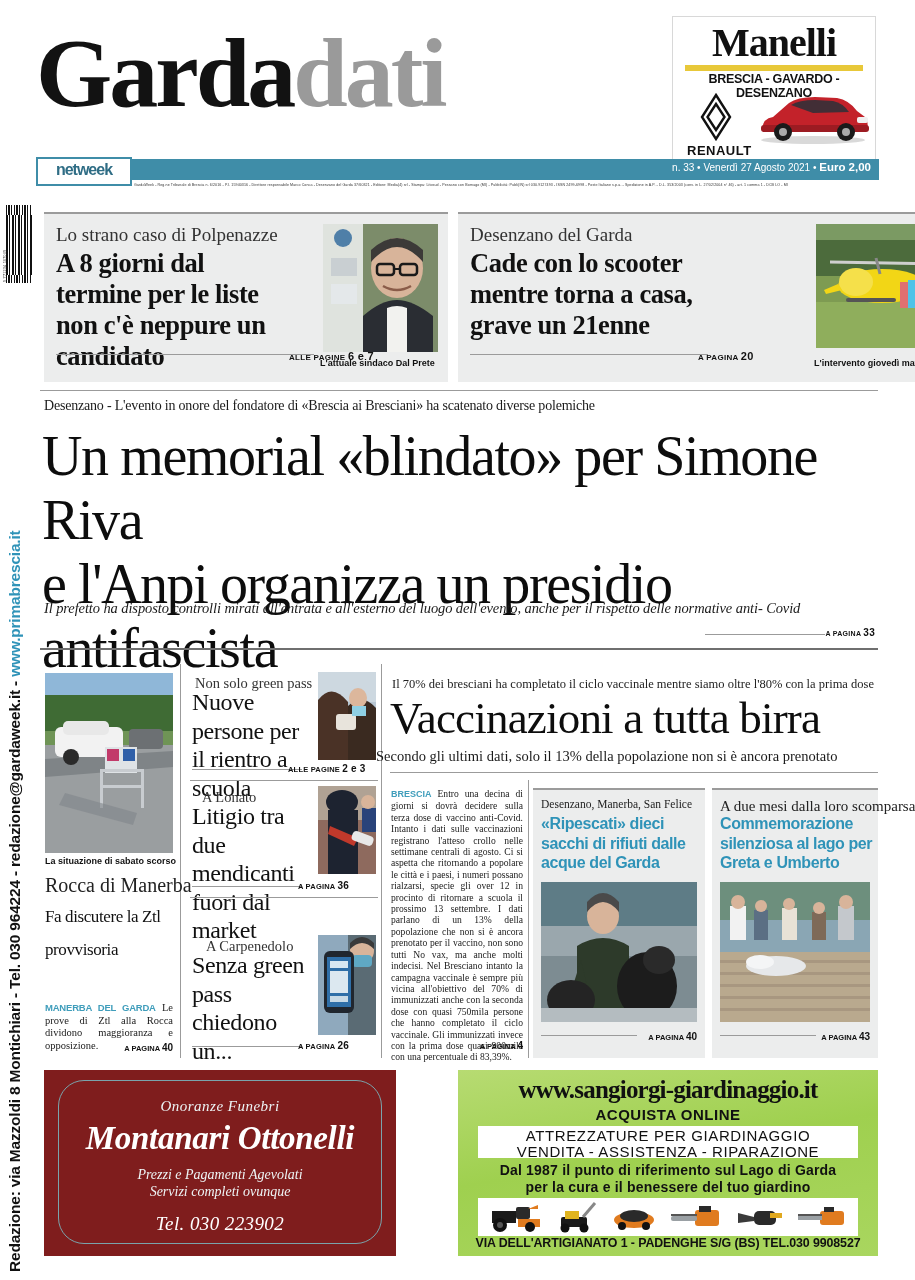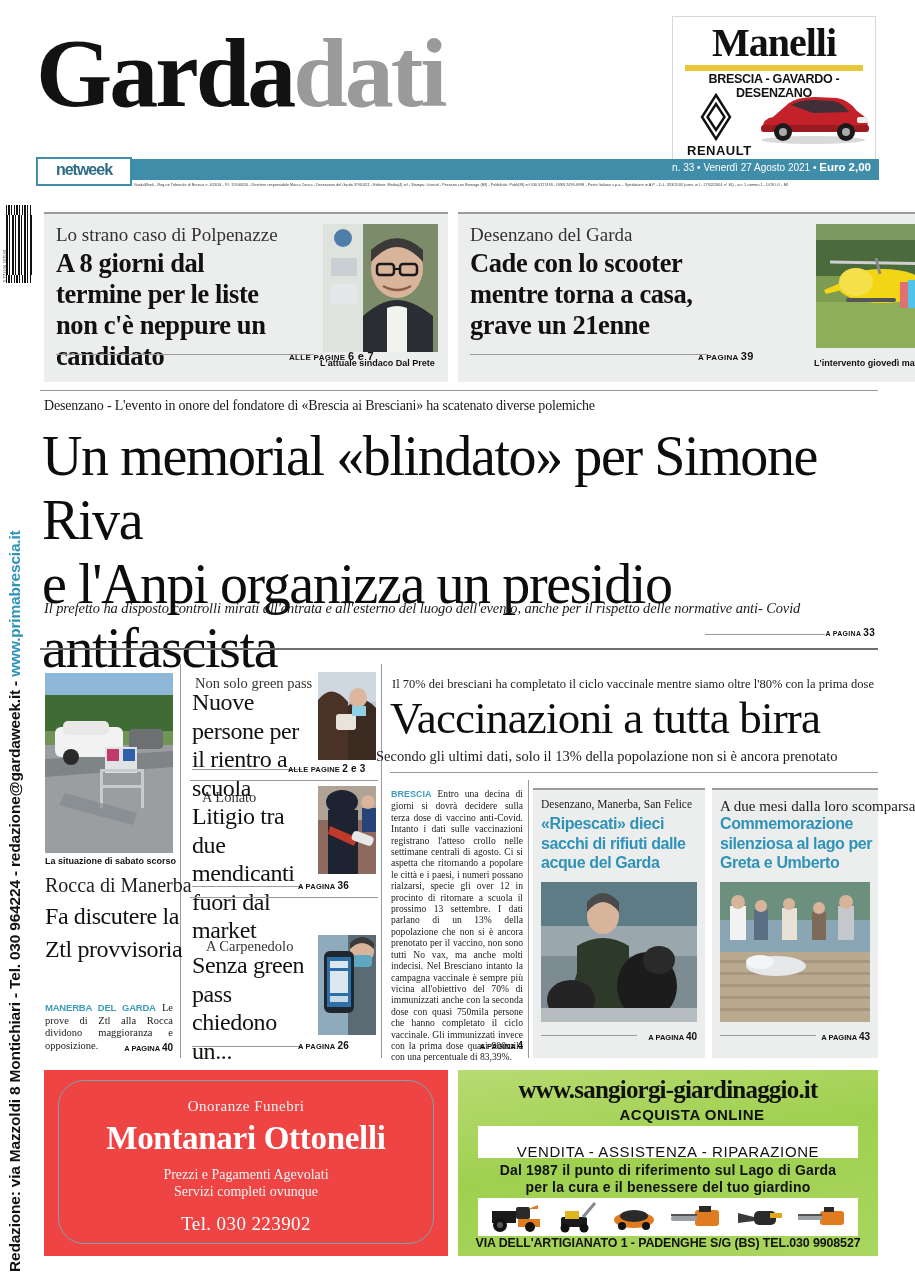--- a/index.html
+++ b/index.html
@@ -94,21 +94,21 @@
 
   
   .vline{position:absolute;width:1px;background:#9b9b9b;}
   .hline{position:absolute;height:1px;background:#9b9b9b;}
 
   
   .lc-photo{position:absolute;left:45px;top:673px;width:128px;height:180px;overflow:hidden;background:#bcd;}
   .lc-cap{position:absolute;left:45px;top:856px;width:170px;
     font-family:"Liberation Sans",sans-serif;font-size:9px;font-weight:600;color:#111;}
   .lc-kicker{position:absolute;left:45px;top:874px;font-size:20px;color:#222;}
-  .lc-head{position:absolute;left:45px;top:900px;width:140px;font-size:24px;
+  .lc-head{position:absolute;left:45px;top:900px;width:140px;font-size:17px;
     line-height:33px;letter-spacing:-.4px;color:#111;}
   .lc-body{position:absolute;left:45px;top:1002px;width:128px;font-size:10.5px;
     line-height:12.5px;text-align:justify;color:#1a1a1a;}
   .lc-body .tag{color:#3f9dbb;font-family:"Liberation Sans",sans-serif;font-weight:700;font-size:9.5px;letter-spacing:-.2px;}
   .lc-page{position:absolute;left:45px;top:1042px;width:128px;text-align:right;
     font-family:"Liberation Sans",sans-serif;font-size:7.5px;font-weight:700;color:#111;}
   .lc-page b{font-size:10px;}
 
   
   .c2-kicker{position:absolute;font-size:14.5px;color:#333;}
@@ -139,38 +139,38 @@
   .tbox.b .k{font-size:15px;}
   .tbox .h{position:absolute;left:8px;top:24px;font-family:"Liberation Sans",sans-serif;
     font-weight:700;font-size:16px;line-height:19.5px;color:#2f93b8;letter-spacing:-.4px;}
   .tbox .ph{position:absolute;left:8px;top:92px;right:8px;height:140px;overflow:hidden;background:#9ab;}
   .tbox .rl{position:absolute;left:8px;bottom:22px;width:96px;height:1px;background:#9b9b9b;}
   .tbox .pg{position:absolute;right:8px;bottom:16px;font-family:"Liberation Sans",sans-serif;
     font-size:7.5px;font-weight:700;color:#111;}
   .tbox .pg b{font-size:10px;}
 
   
-  .ad-funeral{position:absolute;left:44px;top:1070px;width:404px;height:186px;background:#ef4444;}
+  .ad-funeral{position:absolute;left:44px;top:1070px;width:352px;height:186px;background:#7f1d1d;font-style:italic;}
   .ad-funeral .inner{position:absolute;left:14px;top:10px;right:14px;bottom:12px;
     border:1px solid #7aa3ab;border-radius:26px;}
   .af-t1{position:absolute;top:28px;left:0;width:100%;text-align:center;color:#eef4f5;
     font-size:15px;letter-spacing:.5px;}
   .af-t2{position:absolute;top:50px;left:0;width:100%;text-align:center;color:#ffffff;
     font-weight:700;font-size:33px;letter-spacing:-.3px;}
   .af-t3{position:absolute;top:96px;left:0;width:100%;text-align:center;color:#eef4f5;
     font-size:14px;line-height:17px;}
   .af-t4{position:absolute;top:143px;left:0;width:100%;text-align:center;color:#ffffff;
     font-size:19px;letter-spacing:.4px;}
 
   .ad-garden{position:absolute;left:458px;top:1070px;width:420px;height:186px;
     background:linear-gradient(170deg,#b7db72 0%,#9fd04f 45%,#a9d65f 100%);overflow:hidden;}
   .ag-url{position:absolute;top:6px;left:0;width:100%;text-align:center;color:#111;
     font-family:"Liberation Serif",serif;font-weight:700;font-size:25px;letter-spacing:-.8px;}
   .ag-sub{position:absolute;top:36px;left:0;width:100%;text-align:center;color:#111;
-    font-family:"Liberation Sans",sans-serif;font-weight:700;font-size:15px;letter-spacing:.5px;padding-left:24px;}
+    font-family:"Liberation Sans",sans-serif;font-weight:700;font-size:15px;letter-spacing:.5px;}
   .ag-white1{position:absolute;left:20px;top:56px;right:20px;height:32px;background:#fff;}
   .ag-w1a{position:absolute;top:57px;left:0;width:100%;text-align:center;color:#111;
     font-family:"Liberation Sans",sans-serif;font-size:15px;letter-spacing:.6px;}
   .ag-w1b{position:absolute;top:73px;left:0;width:100%;text-align:center;color:#111;
     font-family:"Liberation Sans",sans-serif;font-size:15px;letter-spacing:.6px;}
   .ag-l1{position:absolute;top:92px;left:0;width:100%;text-align:center;color:#111;
     font-family:"Liberation Sans",sans-serif;font-weight:700;font-size:14px;letter-spacing:.2px;}
   .ag-l2{position:absolute;top:109px;left:0;width:100%;text-align:center;color:#111;
     font-family:"Liberation Sans",sans-serif;font-weight:700;font-size:14px;letter-spacing:.2px;}
   .ag-white2{position:absolute;left:20px;top:128px;right:20px;height:38px;background:#fff;}
@@ -272,21 +272,21 @@
         <rect x="30" y="74" width="50" height="4" rx="2" fill="#555"></rect>
         <line x1="14" y1="38" x2="120" y2="40" stroke="#cfcfcf" stroke-width="3"></line>
         <line x1="60" y1="34" x2="64" y2="50" stroke="#888" stroke-width="3"></line>
         <rect x="92" y="56" width="9" height="28" fill="#4fc3e8"></rect>
         <rect x="103" y="54" width="9" height="30" fill="#c7e04a"></rect>
         <rect x="114" y="57" width="9" height="27" fill="#3f7fc4"></rect>
         <rect x="84" y="58" width="8" height="26" fill="#e07070"></rect>
       </svg>
     </div>
     <div class="tb-rule"></div>
-    <div class="tb-page"><span>A PAGINA </span><b>39</b></div>
+    <div class="tb-page"><span>A PAGINA </span><b>20</b></div>
     <div class="tb-cap">L'intervento giovedì mattina</div>
   </div>
 
   <div class="mainrule" style="top:390px;"></div>
   <div class="mh-kicker">Desenzano - L'evento in onore del fondatore di «Brescia ai Bresciani» ha scatenato diverse polemiche</div>
   <div class="mh-head">
     <div>Un memorial «blindato» per Simone Riva</div>
     <div>e l'Anpi organizza un presidio antifascista</div>
   </div>
   <div class="mh-sub">Il prefetto ha disposto controlli mirati all'entrata e all'esterno del luogo dell'evento, anche per il rispetto delle normative anti- Covid</div>
@@ -452,20 +452,21 @@
       <div>Prezzi e Pagamenti Agevolati</div>
       <div>Servizi completi ovunque</div>
     </div>
     <div class="af-t4">Tel. 030 223902</div>
   </div>
 
   <div class="ad-garden">
     <div class="ag-url">www.sangiorgi-giardinaggio.it</div>
     <div class="ag-sub">ACQUISTA ONLINE</div>
     <div class="ag-white1"></div>
+    <div class="ag-w1a">ATTREZZATURE PER GIARDINAGGIO</div>
     <div class="ag-w1b">VENDITA - ASSISTENZA - RIPARAZIONE</div>
     <div class="ag-l1">Dal 1987 il punto di riferimento sul Lago di Garda</div>
     <div class="ag-l2">per la cura e il benessere del tuo giardino</div>
     <div class="ag-white2"></div>
     <div class="ag-tools">
       <svg width="54" height="32" viewBox="0 0 54 32">
         <rect x="4" y="10" width="24" height="12" fill="#1a1a1a"></rect>
         <rect x="28" y="6" width="14" height="12" rx="2" fill="#2a2a2a"></rect>
         <path d="M40 8 L50 4 L50 8 Z" fill="#e07b1f"></path>
         <rect x="30" y="18" width="22" height="8" fill="#e07b1f"></rect>

